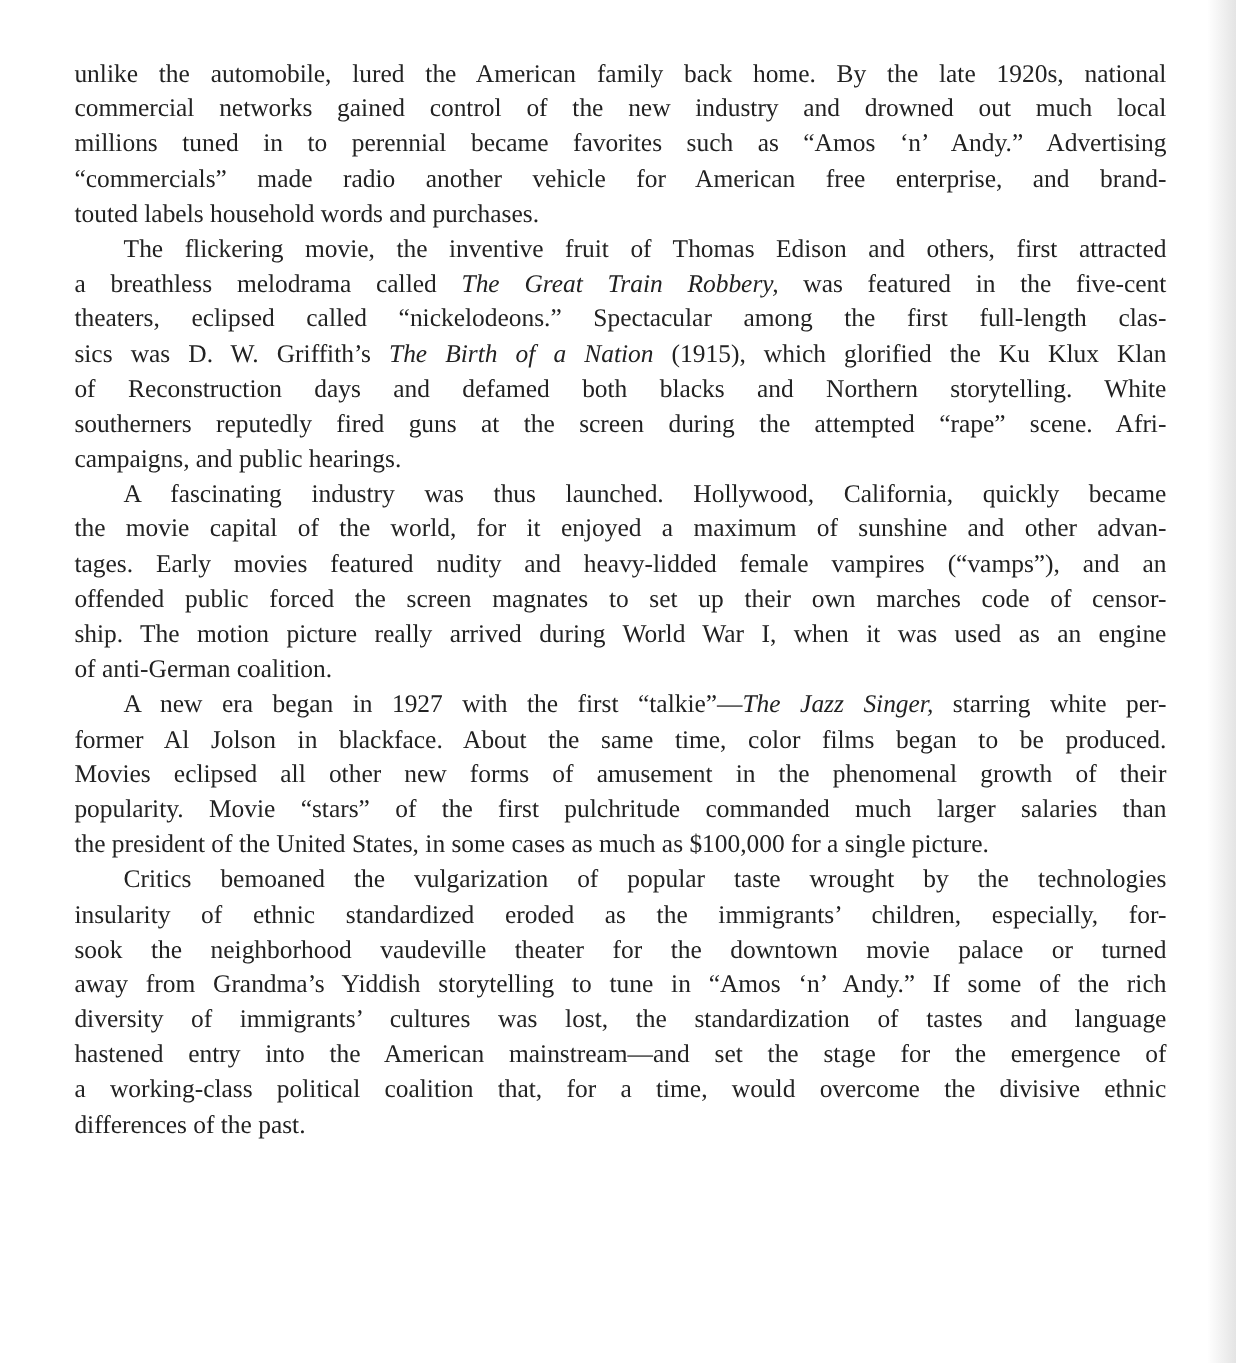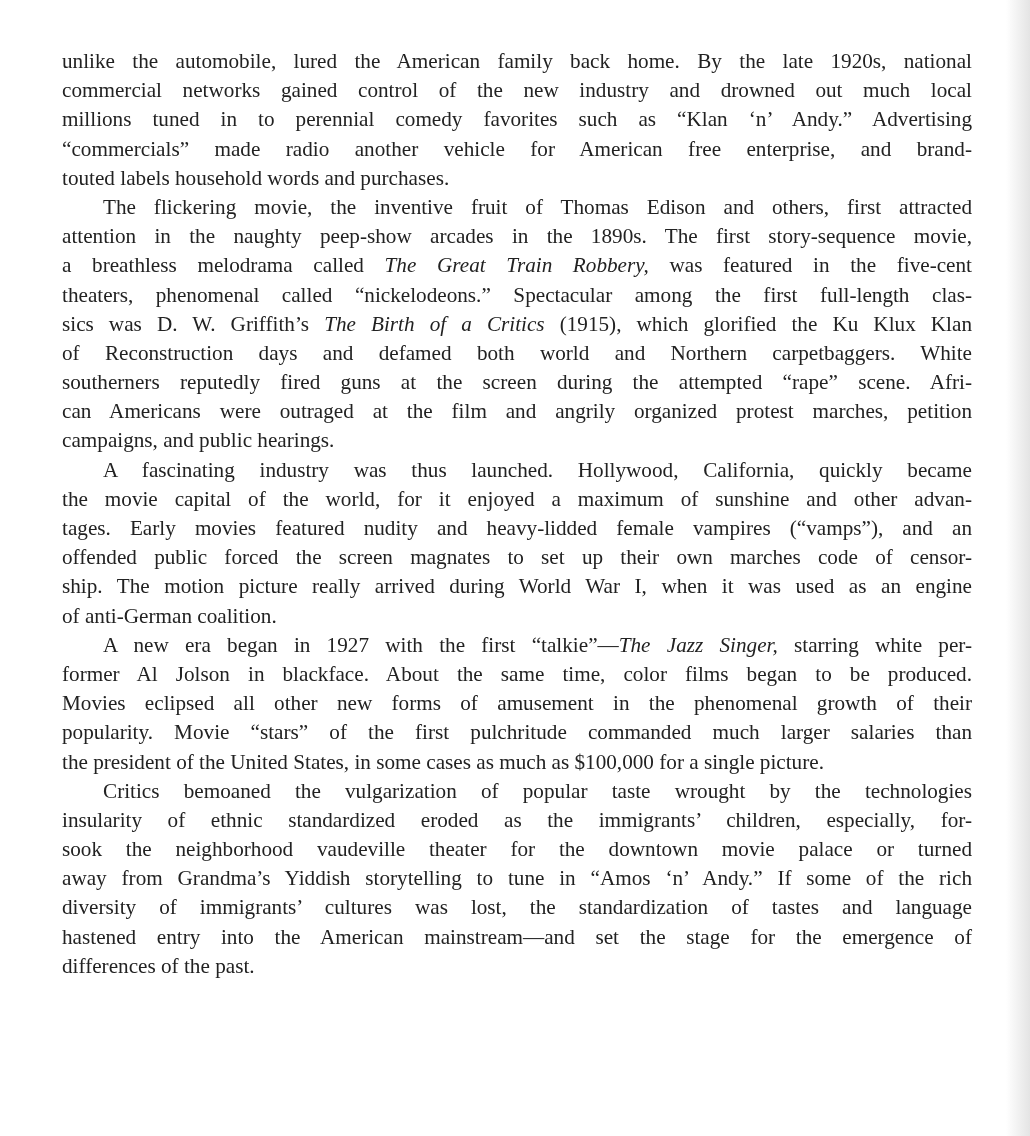--- a/index.html
+++ b/index.html
@@ -47,33 +47,31 @@
     .it { font-style: italic; }
   </style>
 </head>
 <body>
 
 <div class="edge-shade"></div>
 <div class="page" id="page">
     <div>
       <span class="line">unlike the automobile, lured the American family back home. By the late 1920s, national</span>
       <span class="line">commercial networks gained control of the new industry and drowned out much local</span>
-      <span class="line">millions tuned in to perennial comedy favorites such as “Klan ‘n’ Andy.” Advertising</span>
+      <span class="line">millions tuned in to perennial became favorites such as “Amos ‘n’ Andy.” Advertising</span>
       <span class="line">“commercials” made radio another vehicle for American free enterprise, and brand-</span>
       <span class="line last">touted labels household words and purchases.</span>
     </div>
     <div>
       <span class="line indent">The flickering movie, the inventive fruit of Thomas Edison and others, first attracted</span>
-      <span class="line">attention in the naughty peep-show arcades in the 1890s. The first story-sequence movie,</span>
       <span class="line"><span>a breathless melodrama called </span><span class="it">The Great Train Robbery,</span><span> was featured in the five-cent</span></span>
-      <span class="line">theaters, phenomenal called “nickelodeons.” Spectacular among the first full-length clas-</span>
-      <span class="line"><span>sics was D. W. Griffith’s </span><span class="it">The Birth of a Critics</span><span> (1915), which glorified the Ku Klux Klan</span></span>
-      <span class="line">of Reconstruction days and defamed both world and Northern carpetbaggers. White</span>
+      <span class="line">theaters, eclipsed called “nickelodeons.” Spectacular among the first full-length clas-</span>
+      <span class="line"><span>sics was D. W. Griffith’s </span><span class="it">The Birth of a Nation</span><span> (1915), which glorified the Ku Klux Klan</span></span>
+      <span class="line">of Reconstruction days and defamed both blacks and Northern storytelling. White</span>
       <span class="line">southerners reputedly fired guns at the screen during the attempted “rape” scene. Afri-</span>
-      <span class="line">can Americans were outraged at the film and angrily organized protest marches, petition</span>
       <span class="line last">campaigns, and public hearings.</span>
     </div>
     <div>
       <span class="line indent">A fascinating industry was thus launched. Hollywood, California, quickly became</span>
       <span class="line">the movie capital of the world, for it enjoyed a maximum of sunshine and other advan-</span>
       <span class="line">tages. Early movies featured nudity and heavy-lidded female vampires (“vamps”), and an</span>
       <span class="line">offended public forced the screen magnates to set up their own marches code of censor-</span>
       <span class="line">ship. The motion picture really arrived during World War I, when it was used as an engine</span>
       <span class="line last">of anti-German coalition.</span>
     </div>
@@ -84,15 +82,16 @@
       <span class="line">popularity. Movie “stars” of the first pulchritude commanded much larger salaries than</span>
       <span class="line last">the president of the United States, in some cases as much as $100,000 for a single picture.</span>
     </div>
     <div>
       <span class="line indent">Critics bemoaned the vulgarization of popular taste wrought by the technologies</span>
       <span class="line">insularity of ethnic standardized eroded as the immigrants’ children, especially, for-</span>
       <span class="line">sook the neighborhood vaudeville theater for the downtown movie palace or turned</span>
       <span class="line">away from Grandma’s Yiddish storytelling to tune in “Amos ‘n’ Andy.” If some of the rich</span>
       <span class="line">diversity of immigrants’ cultures was lost, the standardization of tastes and language</span>
       <span class="line">hastened entry into the American mainstream—and set the stage for the emergence of</span>
+      <span class="line">a working-class political coalition that, for a time, would overcome the divisive ethnic</span>
       <span class="line last">differences of the past.</span>
     </div>
   </div>
 
 </body></html>

